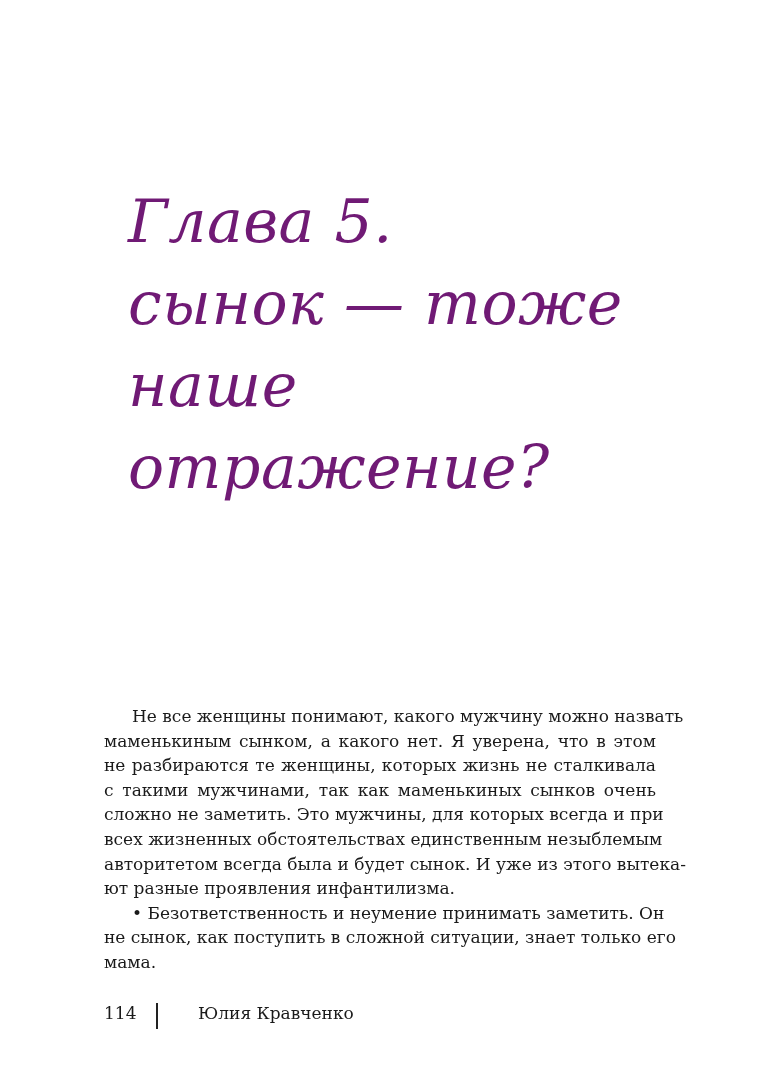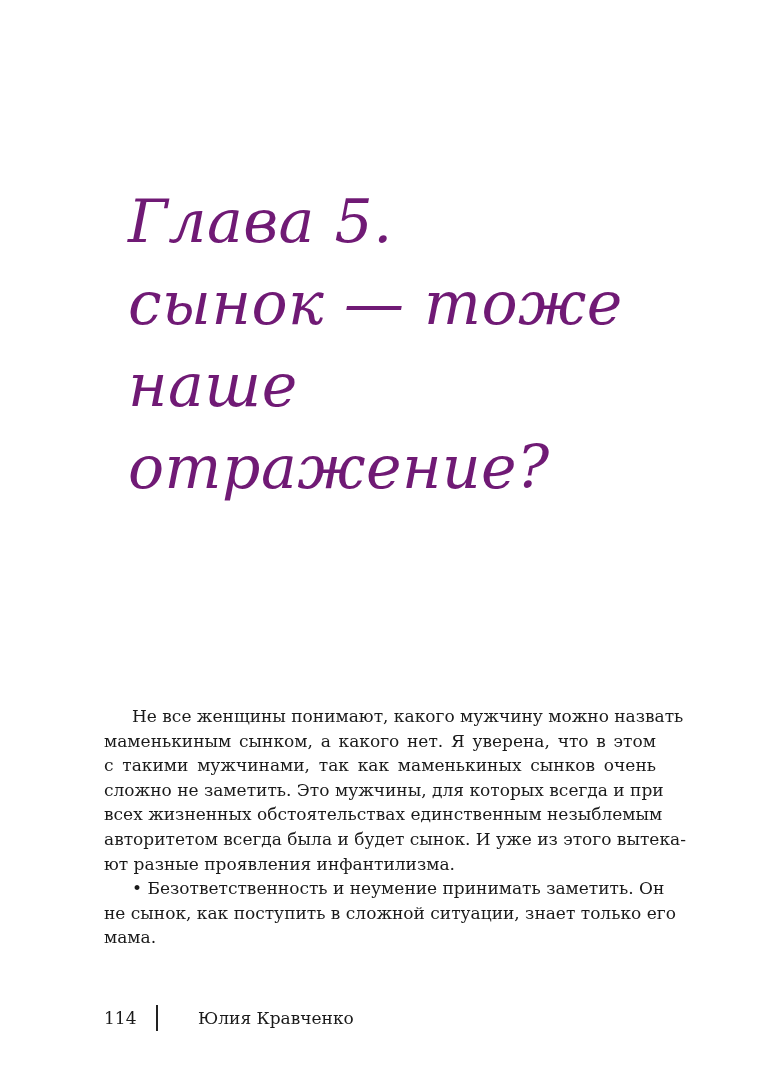--- a/index.html
+++ b/index.html
@@ -63,21 +63,21 @@
   }
   .body-text .line.indent {
     padding-left: 28px;
   }
   .footer {
     position: absolute;
     left: 104px;
     top: 1003px;
     height: 30px;
     display: flex;
-    align-items: center;
+    align-items: flex-start;
     font-family: "DejaVu Serif", serif;
     font-size: 17px;
     color: #1a1a1a;
   }
   .page-number {
     width: 52px;
   }
   .footer-divider {
     width: 2px;
     height: 26px;
@@ -94,20 +94,21 @@
     <span class="tline">Глава 5.</span>
     <span class="tline">сынок — тоже</span>
     <span class="tline">наше</span>
     <span class="tline">отражение?</span>
   </h1>
 
   <div class="body-text">
     <div>
       <span class="line indent">Не все женщины понимают, какого мужчину можно назвать</span>
       <span class="line">маменькиным сынком, а какого нет. Я уверена, что в этом</span>
+      <span class="line">не разбираются те женщины, которых жизнь не сталкивала</span>
       <span class="line">с такими мужчинами, так как маменькиных сынков очень</span>
       <span class="line">сложно не заметить. Это мужчины, для которых всегда и при</span>
       <span class="line">всех жизненных обстоятельствах единственным незыблемым</span>
       <span class="line">авторитетом всегда была и будет сынок. И уже из этого вытека-</span>
       <span class="line last">ют разные проявления инфантилизма.</span>
     </div>
     <div>
       <span class="line indent">• Безответственность и неумение принимать заметить. Он</span>
       <span class="line">не сынок, как поступить в сложной ситуации, знает только его</span>
       <span class="line last">мама.</span>

